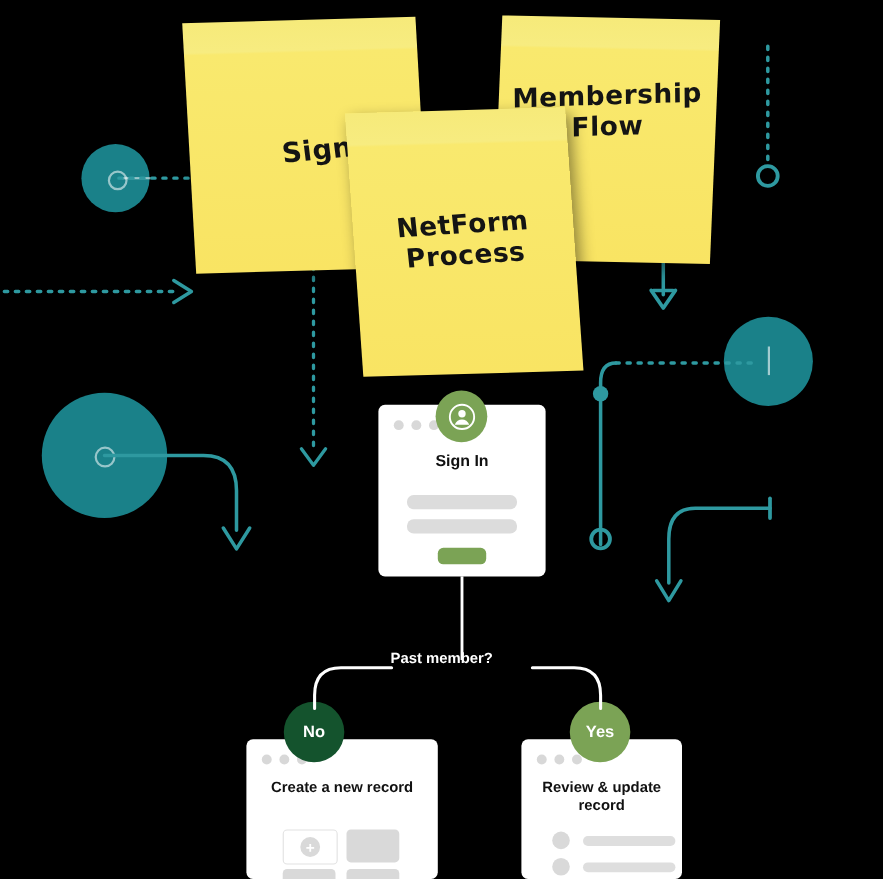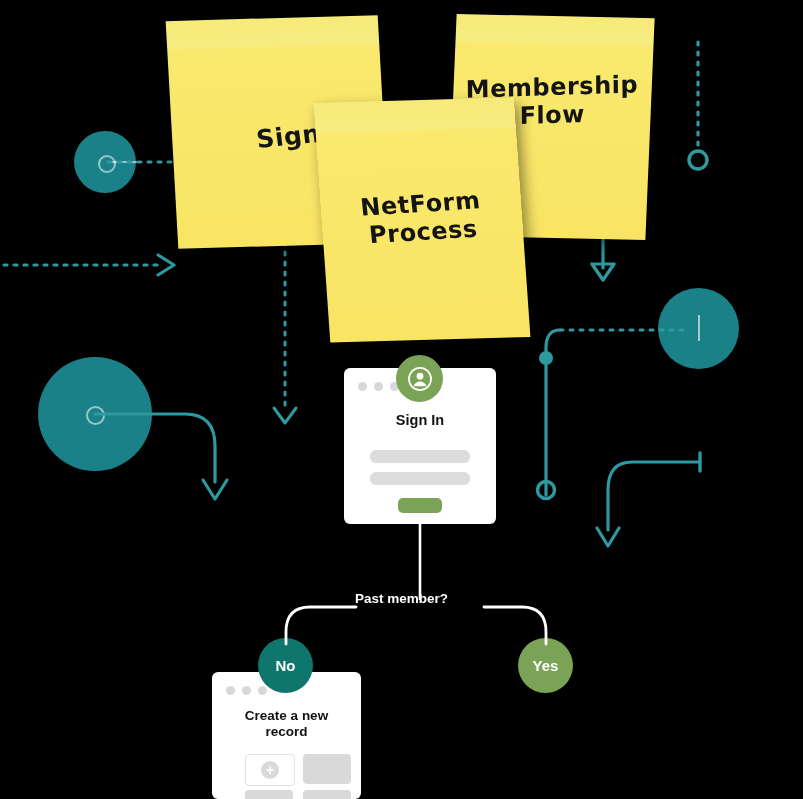--- a/index.html
+++ b/index.html
@@ -83,21 +83,21 @@
   .signin-btn{
     position:absolute;left:54px;top:130px;width:44px;height:15px;
     background:#7ba355;border-radius:5px;
   }
   .avatar-badge{
     position:absolute;left:396px;top:355px;width:47px;height:47px;
     border-radius:50%;background:#7ba355;z-index:8;
     display:flex;align-items:center;justify-content:center;
   }
 
-  #card-no{left:212px; top:672px; width:149px; height:127px;}
+  #card-no{left:224px; top:672px; width:174px; height:127px;}
   #card-no .card-title{top:36px;font-size:13.5px;padding:0 16px;}
   #card-yes{left:474px; top:672px; width:146px; height:127px;}
   #card-yes .card-title{top:36px;font-size:13.5px;padding:0 16px;}
 
   .tile{position:absolute;background:#d9d9d9;border-radius:4px;}
   .tile-add{
     background:#ffffff;border:1px solid #e2e2e2;
     display:flex;align-items:center;justify-content:center;
   }
   .plus-circle{
@@ -107,21 +107,21 @@
   }
   .lrow{position:absolute;display:flex;align-items:center;gap:12px;}
   .lrow .av{width:16px;height:16px;border-radius:50%;background:#d9d9d9;}
   .lrow .bar{width:84px;height:9px;border-radius:5px;background:#dedede;}
 
   .decision{
     position:absolute;border-radius:50%;
     display:flex;align-items:center;justify-content:center;
     color:#fff;font-weight:700;font-size:15px;z-index:9;
   }
-  #dec-no{left:258px;top:638px;width:55px;height:55px;background:#0f766e;}
+  #dec-no{left:258px;top:638px;width:55px;height:55px;background:#14532d;}
   #dec-yes{left:518px;top:638px;width:55px;height:55px;background:#7ba355;}
 
   .qlabel{
     position:absolute;left:355px;top:590px;width:130px;
     color:#ffffff;font-size:13.5px;font-weight:700;
     line-height:1.3;z-index:7;
   }
 
   
   .tcircle{position:absolute;border-radius:50%;background:#1a8189;}
@@ -250,17 +250,33 @@
       </div>
     <div class="card-title">Create a new record</div>
     <div class="tile tile-add" style="left:33px;top:82px;width:48px;height:30px;">
       <span class="plus-circle">+</span>
     </div>
     <div class="tile" style="left:91px;top:82px;width:48px;height:30px;"></div>
     <div class="tile" style="left:33px;top:118px;width:48px;height:24px;"></div>
     <div class="tile" style="left:91px;top:118px;width:48px;height:24px;"></div>
   </div>
 
+  <div class="card" id="card-yes">
+    <div class="dots">
+        <i></i>
+        <i></i>
+        <i></i>
+      </div>
+    <div class="card-title">Review &amp; update record</div>
+    <div class="lrow" style="left:28px;top:84px;">
+      <span class="av"></span>
+      <span class="bar"></span>
+    </div>
+    <div class="lrow" style="left:28px;top:108px;">
+      <span class="av"></span>
+      <span class="bar"></span>
+    </div>
+  </div>
 
   <div class="decision" id="dec-no">No</div>
   <div class="decision" id="dec-yes">Yes</div>
 
 </div>
 
 </body></html>

